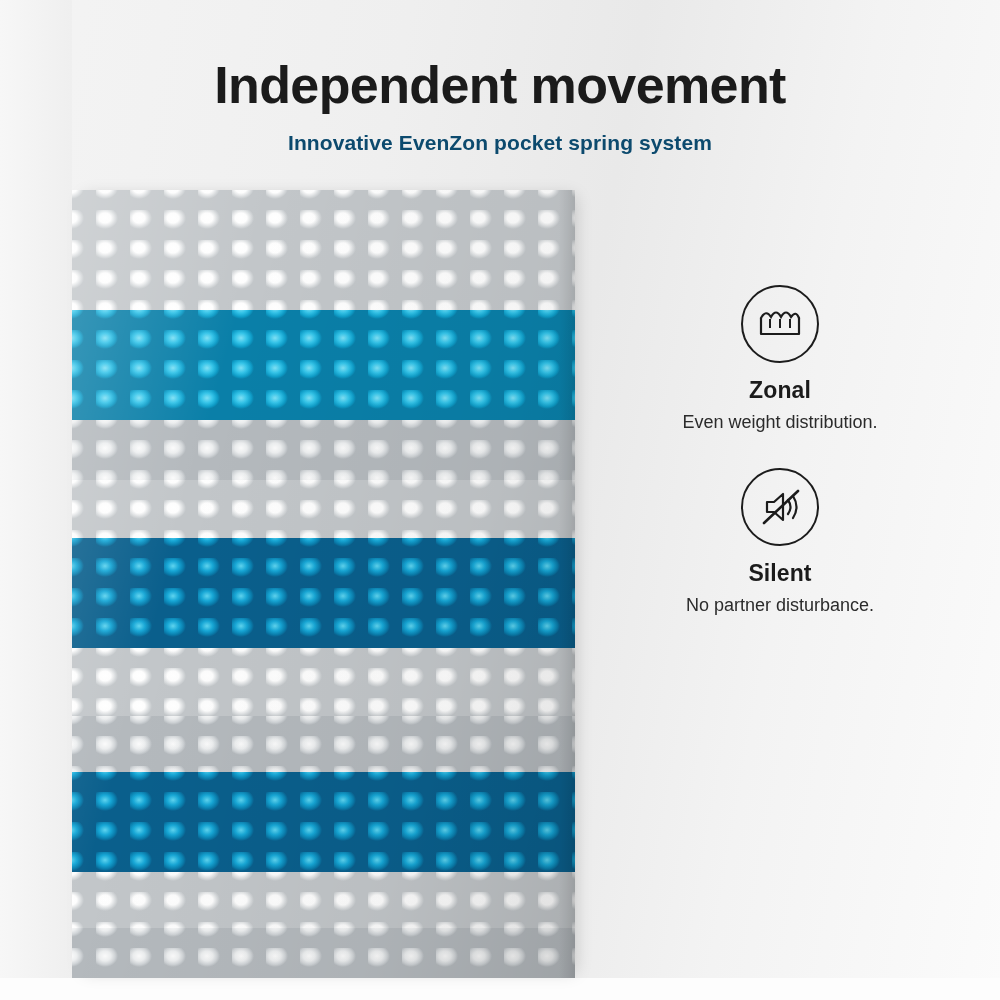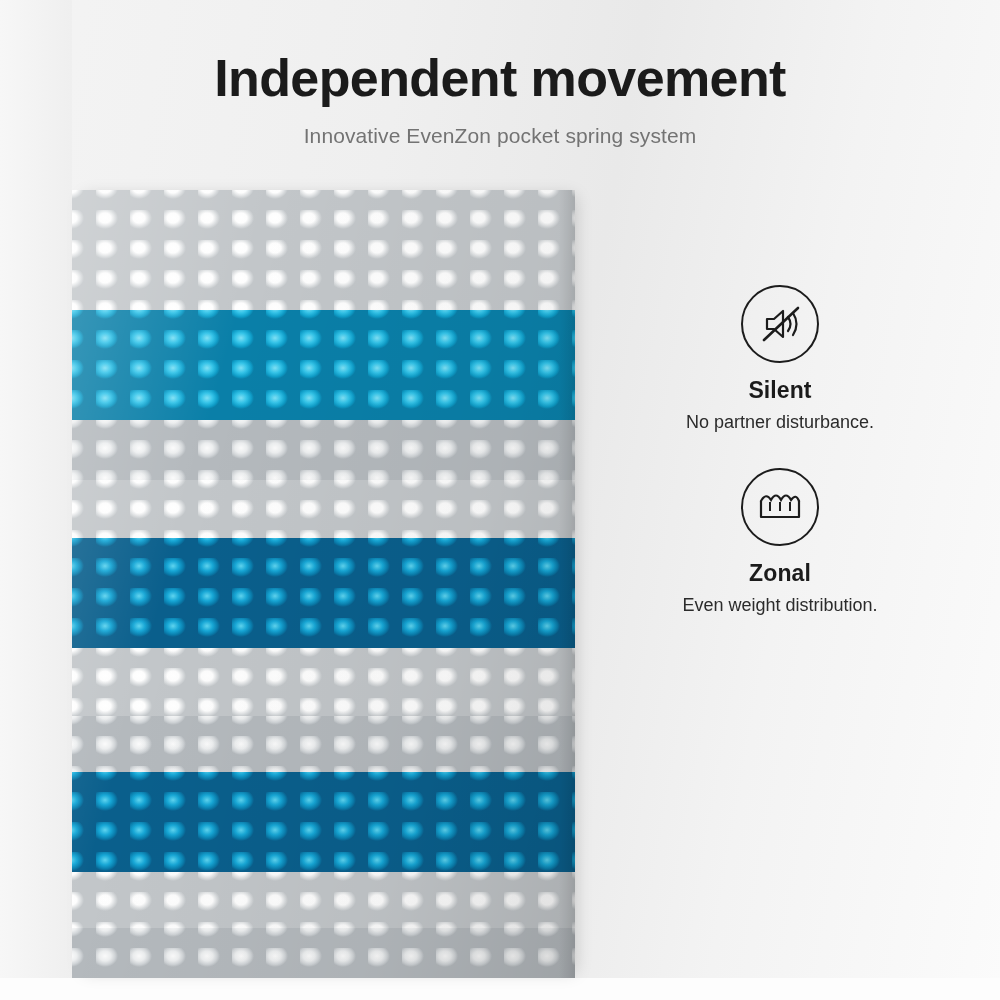--- a/index.html
+++ b/index.html
@@ -44,27 +44,27 @@
     top: 42px;
     width: 1000px;
     text-align: center;
   }
   .title {
     font-size: 52px;
     font-weight: bold;
     color: #1b1b1b;
     letter-spacing: -0.6px;
     line-height: 1.05;
-    margin: 9px;
+    margin: 16px;
   }
   .subtitle {
     margin: 18px 0 0 0;
     font-size: 21px;
-    color: #737373;
-    font-weight: normal;
+    color: #0c4a6e;
+    font-weight: bold;
     letter-spacing: 0.1px;
   }
 
   
   .spring-photo {
     position: absolute;
     left: 72px;
     top: 190px;
     width: 503px;
     height: 788px;
@@ -205,44 +205,44 @@
       <div class="coils white"></div>
     </div>
     <div class="band" style="top:738px;height:50px;">
       <div class="coils grey"></div>
     </div>
     <div class="photo-sheen"></div>
     <div class="photo-right-edge"></div>
   </div>
 
   <div class="features">
-
-    <div class="feature">
-      <div class="feature-icon">
-        <svg width="44" height="42" viewBox="0 0 44 42" aria-hidden="true">
-          <path d="M9 16 L16 16 L25 8 L25 34 L16 26 L9 26 Z" fill="none" stroke="#1c1c1c" stroke-width="2.2" stroke-linejoin="round"></path>
-          <path d="M30 14 Q35 21 30 28" fill="none" stroke="#1c1c1c" stroke-width="2.2" stroke-linecap="round"></path>
-          <path d="M35 10 Q42 21 35 32" fill="none" stroke="#1c1c1c" stroke-width="2.2" stroke-linecap="round"></path>
-          <line x1="6" y1="37" x2="40" y2="5" stroke="#1c1c1c" stroke-width="2.6" stroke-linecap="round"></line>
-        </svg>
-      </div>
-      <h2 class="feature-title">Silent</h2>
-      <p class="feature-desc">No partner disturbance.</p>
-    </div>
 
     <div class="feature">
       <div class="feature-icon">
         <svg width="44" height="40" viewBox="0 0 44 40" aria-hidden="true">
           <path d="M3 14 Q8 5 13 13 Q18 4 23 13 Q28 4 33 13 Q38 6 41 14" fill="none" stroke="#1c1c1c" stroke-width="2.2" stroke-linecap="round"></path>
           <path d="M3 14 L3 30 L41 30 L41 14" fill="none" stroke="#1c1c1c" stroke-width="2.2" stroke-linejoin="round"></path>
           <line x1="12" y1="15" x2="12" y2="24" stroke="#1c1c1c" stroke-width="2"></line>
           <line x1="22" y1="15" x2="22" y2="24" stroke="#1c1c1c" stroke-width="2"></line>
           <line x1="32" y1="15" x2="32" y2="24" stroke="#1c1c1c" stroke-width="2"></line>
         </svg>
       </div>
       <h2 class="feature-title">Zonal</h2>
       <p class="feature-desc">Even weight distribution.</p>
     </div>
 
+    <div class="feature">
+      <div class="feature-icon">
+        <svg width="44" height="42" viewBox="0 0 44 42" aria-hidden="true">
+          <path d="M9 16 L16 16 L25 8 L25 34 L16 26 L9 26 Z" fill="none" stroke="#1c1c1c" stroke-width="2.2" stroke-linejoin="round"></path>
+          <path d="M30 14 Q35 21 30 28" fill="none" stroke="#1c1c1c" stroke-width="2.2" stroke-linecap="round"></path>
+          <path d="M35 10 Q42 21 35 32" fill="none" stroke="#1c1c1c" stroke-width="2.2" stroke-linecap="round"></path>
+          <line x1="6" y1="37" x2="40" y2="5" stroke="#1c1c1c" stroke-width="2.6" stroke-linecap="round"></line>
+        </svg>
+      </div>
+      <h2 class="feature-title">Silent</h2>
+      <p class="feature-desc">No partner disturbance.</p>
+    </div>
+
 
   </div>
 
 </div>
 
 </body></html>

